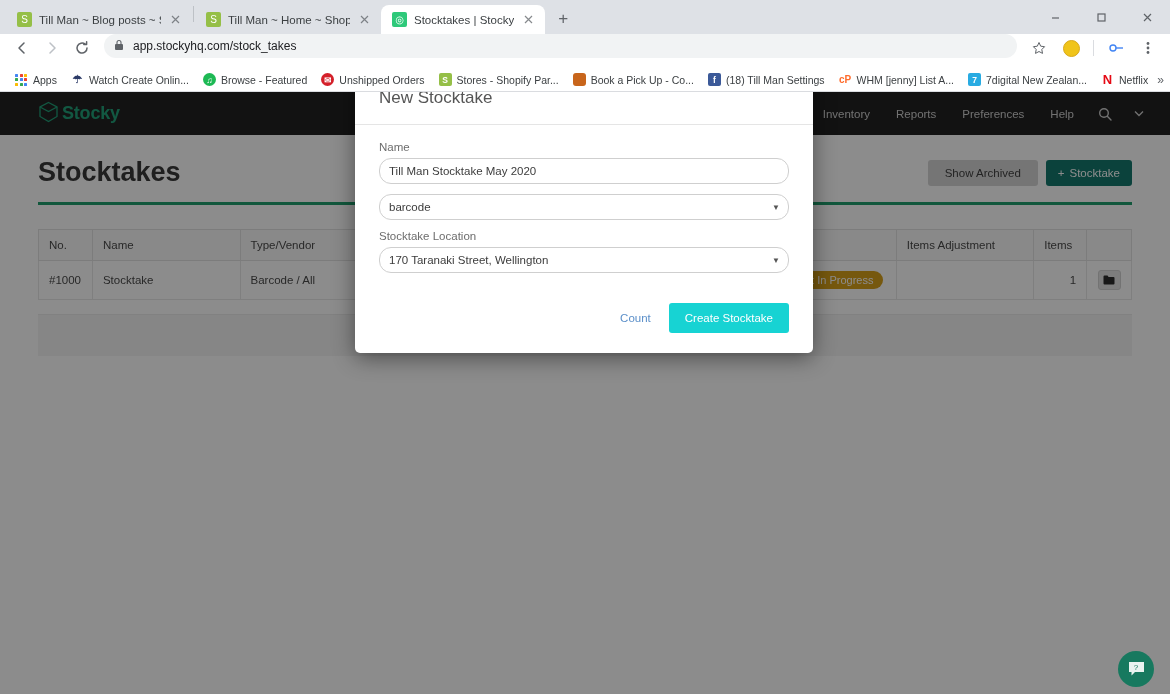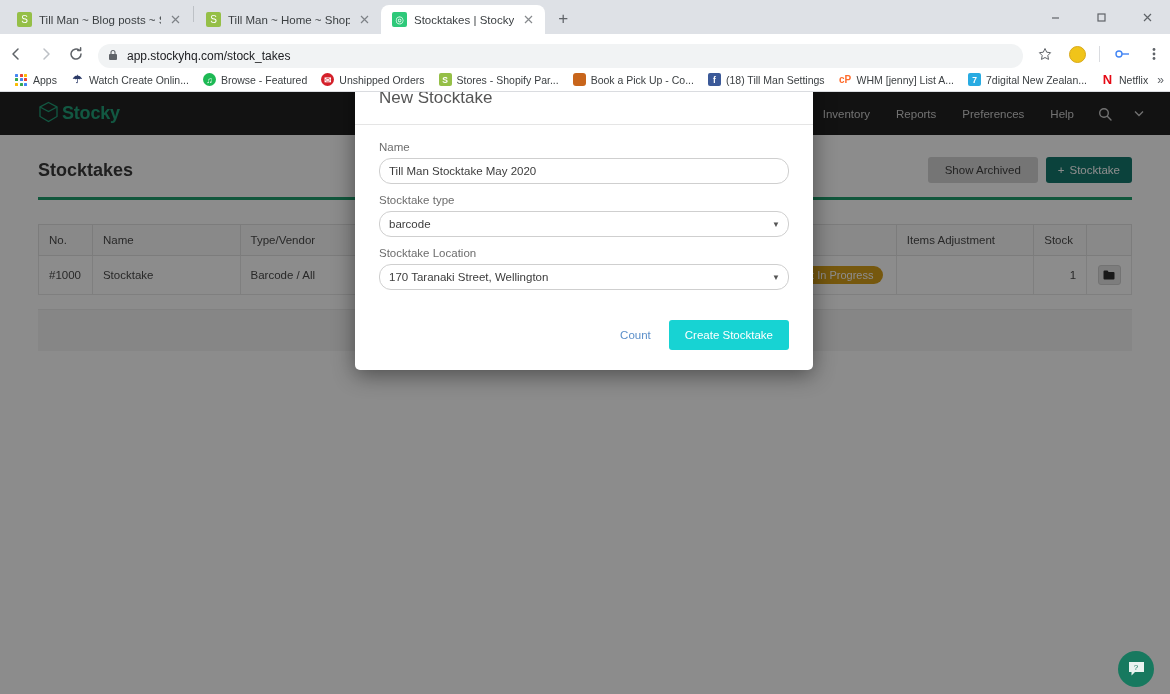--- a/index.html
+++ b/index.html
@@ -32,22 +32,22 @@
   .tab-title { white-space:nowrap; overflow:hidden; text-overflow:clip; flex:1; }
   .tab-close { width:15px; height:15px; flex:0 0 15px; opacity:.75;
     display:flex; align-items:center; justify-content:center; }
   .newtab { width:28px; height:28px; display:flex; align-items:center; justify-content:center;
     margin-left:4px; margin-bottom:1px; color:#5f6368; font-size:17px; font-weight:300; }
 
   .winbtns { position:absolute; right:0; top:0; height:34px; display:flex; }
   .winbtn { width:46px; height:34px; display:flex; align-items:center; justify-content:center; color:#5f6368; }
 
   .toolbar {
-    height:34px; background:#ffffff; display:flex; align-items:flex-end;
-    padding:0 2px; gap:2px;
+    height:34px; background:#ffffff; display:flex; align-items:flex-start;
+    padding:0 8px; gap:2px;
   }
   .navbtn { width:28px; height:28px; display:flex; align-items:center; justify-content:center;
     color:#5f6368; border-radius:50%; }
   .navbtn.dim { color:#bdc1c6; }
   .omnibox {
     flex:1; height:24px; background:#f1f3f4; border-radius:13px;
     display:flex; align-items:center; padding:0 10px; gap:9px; margin:0 6px;
     font-size:12px; color:#202124;
   }
   .omni-actions { display:flex; align-items:center; gap:4px; }
@@ -78,21 +78,21 @@
   }
   .logo { display:flex; align-items:center; gap:3px; }
   .logo-text { color:#21a179; font-size:18px; font-weight:bold; letter-spacing:-.2px; }
   .nav-items { margin-left:auto; display:flex; align-items:center; gap:0; }
   .nav-link { font-size:11.5px; color:#cfcfcf; padding:0 13px; white-space:nowrap; }
   .nav-icon { padding:0 11px; display:flex; align-items:center; color:#cfcfcf; }
 
   .page-body { background:#fff; padding:0 38px; position:relative; height:566px; }
 
   .page-head { display:flex; align-items:center; padding-top:22px; }
-  .page-title { font-size:18px; font-weight:bold; color:#3a3a3a; }
+  .page-title { font-size:27px; font-weight:bold; color:#3a3a3a; }
   .head-actions { margin-left:auto; display:flex; gap:8px; align-items:center; }
   .btn-archived {
     background:#d6d6d6; color:#3f3f3f; font-size:11.5px;
     padding:7px 17px; border-radius:3px; border:none;
   }
   .btn-new {
     background:#15796e; color:#fff; font-size:11.5px;
     padding:7px 12px; border-radius:3px; border:none; display:flex; align-items:center; gap:5px;
   }
   .rule { height:3px; background:#1f9e6e; margin-top:14px; }
@@ -377,21 +377,21 @@
       <table class="stocktakes">
         <thead>
           <tr>
             <th class="col-no">No.</th>
             <th class="col-name">Name</th>
             <th class="col-typevendor">Type/Vendor</th>
             <th class="col-created">Created</th>
             <th class="col-scheduled">Scheduled</th>
             <th class="col-status">Status</th>
             <th class="col-adjust">Items Adjustment</th>
-            <th class="col-items">Stock</th>
+            <th class="col-items">Items</th>
             <th class="col-act"></th>
           </tr>
         </thead>
         <tbody>
           <tr>
             <td>#1000</td>
             <td>Stocktake</td>
             <td>Barcode / All</td>
             <td></td>
             <td class="num">39</td>
@@ -419,21 +419,20 @@
     <div class="modal">
       <div class="modal-head">
         <div class="modal-title">New Stocktake</div>
       </div>
       <div class="modal-body">
         <div class="field-group">
           <label class="field-label">Name</label>
           <input class="field-input" type="text" value="Till Man Stocktake May 2020" style="">
         </div>
         <div class="field-group">
-          <label class="field-label">Stocktake type</label>
           <div class="select-wrap">
             <input class="field-select" type="text" readonly="" value="barcode" style="">
             <span class="select-caret">▼</span>
           </div>
         </div>
         <div class="field-group">
           <label class="field-label">Stocktake Location</label>
           <div class="select-wrap">
             <input class="field-select" type="text" readonly="" value="170 Taranaki Street, Wellington" style="">
             <span class="select-caret">▼</span>

